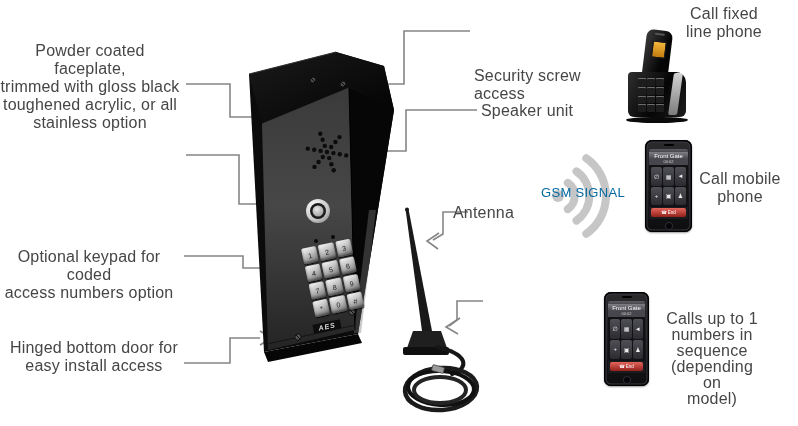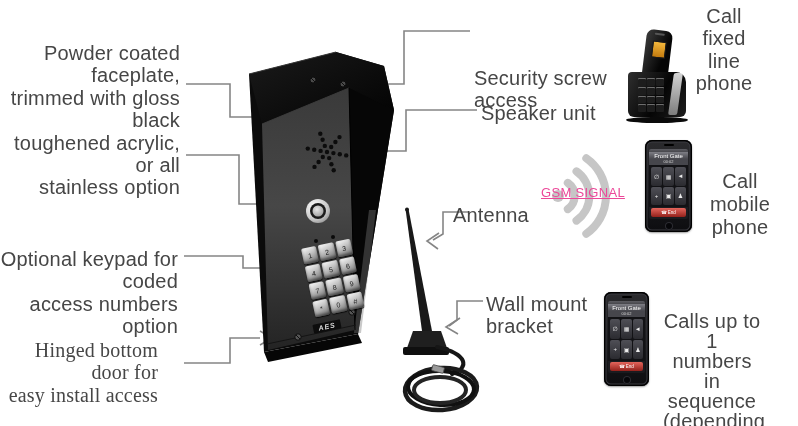--- a/index.html
+++ b/index.html
@@ -1,24 +1,24 @@
 <!DOCTYPE html>
 <html><head>
 <meta charset="utf-8">
 <style>
   html,body{margin:0;padding:0;background:#fff;}
   .stage{position:relative;width:798px;height:426px;background:#ffffff;overflow:hidden;
          font-family:"Liberation Sans",sans-serif;}
   svg.art{position:absolute;left:0;top:0;}
-  .lbl{position:absolute;color:#464646;font-size:20px;line-height:1.12;letter-spacing:.2px;
+  .lbl{position:absolute;color:#464646;font-size:16px;line-height:1.12;letter-spacing:.2px;
        white-space:pre-line;}
-  .lbl.r{text-align:right;}
+  .lbl.r{text-align:center;}
   .lbl.c{text-align:center;}
-  .gsm-text{position:absolute;left:541px;top:185px;width:86px;color:#ec4899;font-size:13px;
-       letter-spacing:.3px;text-decoration:underline;}
+  .gsm-text{position:absolute;left:541px;top:185px;width:86px;color:#0369a1;font-size:13px;
+       letter-spacing:.3px;}
   
   .kp{position:absolute;left:301px;top:249px;width:50px;height:70px;transform:rotate(-12deg);
       transform-origin:0 0;display:grid;grid-template-columns:repeat(3,1fr);
       grid-template-rows:repeat(4,1fr);gap:2px;}
   .key{background:linear-gradient(160deg,#fbfbfb 0%,#c0c0c0 45%,#6d6d6d 100%);
       border-radius:2px;display:flex;align-items:center;justify-content:center;
       font-size:7px;color:#1d1d1d;box-shadow:0 1px 1px rgba(0,0,0,.85),inset 0 -2px 3px rgba(0,0,0,.45);}
   .aes{position:absolute;left:313px;top:322px;width:28px;transform:rotate(-12deg);
       background:#0d0d0d;color:#d8d8d8;font-size:7px;font-weight:bold;font-style:italic;
       text-align:center;letter-spacing:1px;padding:1px 0;border-radius:1px;}
@@ -217,28 +217,26 @@
       <div class="key">#</div>
     </div>
   <div class="aes">AES</div>
 
   <div class="lbl r" style="right:618px;top:42px;">Powder coated faceplate,
 trimmed with gloss black
 toughened acrylic, or all
 stainless option</div>
   <div class="lbl r" style="right:620px;top:248px;">Optional keypad for coded
 access numbers option</div>
-  <div class="lbl r" style="right:640px;top:339px;font-family:Liberation Serif, serif;">Hinged bottom door for
+  <div class="lbl r" style="right:620px;top:339px;">Hinged bottom door for
 easy install access</div>
   <div class="lbl" style="left:474px;top:23px;margin-top:44px;">Security screw
 access</div>
   <div class="lbl" style="left:481px;top:102px;text-align:right;">Speaker unit</div>
   <div class="lbl" style="left:453px;top:204px;">Antenna</div>
-  <div class="lbl" style="left:486px;top:293px;">Wall mount
-bracket</div>
   <div class="gsm-text">GSM SIGNAL</div>
   <div class="lbl c" style="left:684px;top:5px;width:80px;">Call fixed
 line phone</div>
   <div class="lbl c" style="left:698px;top:170px;width:84px;line-height:1.15;">Call mobile
 phone</div>
   <div class="lbl c" style="left:663px;top:311px;width:98px;line-height:1.0;">Calls up to 1
 numbers in
 sequence
 (depending on
 model)</div>

